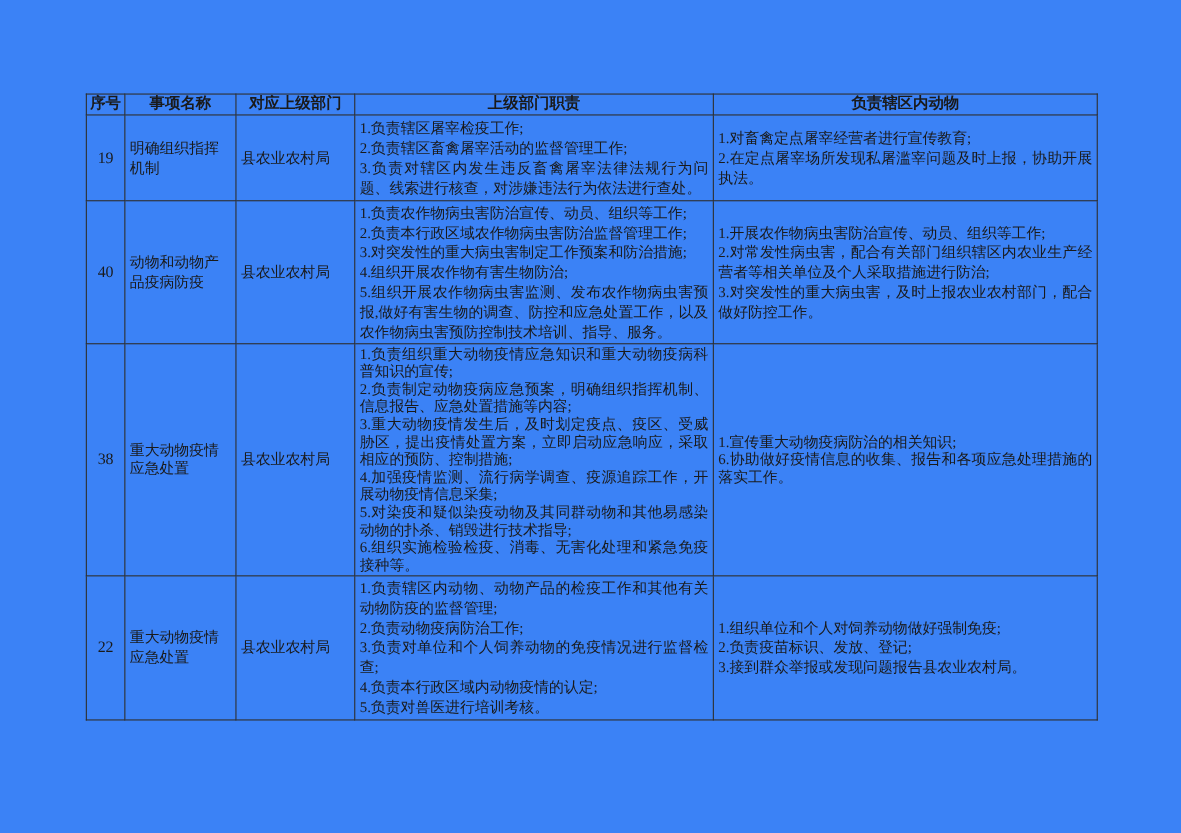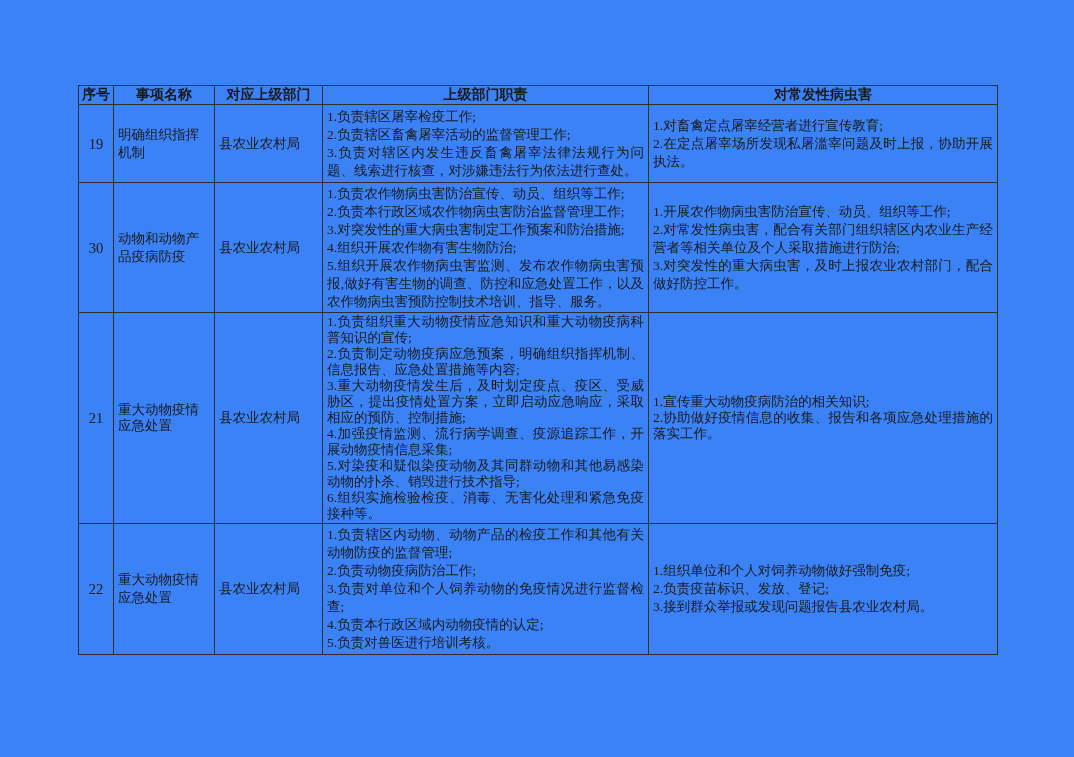--- a/index.html
+++ b/index.html
@@ -87,59 +87,59 @@
         <col class="c2">
         <col class="c3">
         <col class="c4">
     </colgroup>
     <thead>
       <tr>
         <th>序号</th>
         <th>事项名称</th>
         <th>对应上级部门</th>
         <th>上级部门职责</th>
-        <th>对常发性病虫害</th>
+        <th>负责辖区内动物</th>
       </tr>
     </thead>
     <tbody>
       <tr class="rh19">
         <td class="no">19</td>
         <td class="name">明确组织指挥机制</td>
         <td class="dept">县农业农村局</td>
         <td class="duty">1.负责辖区屠宰检疫工作;
 2.负责辖区畜禽屠宰活动的监督管理工作;
 3.负责对辖区内发生违反畜禽屠宰法律法规行为问题、线索进行核查，对涉嫌违法行为依法进行查处。</td>
         <td class="coop">1.对畜禽定点屠宰经营者进行宣传教育;
 2.在定点屠宰场所发现私屠滥宰问题及时上报，协助开展执法。</td>
       </tr>
       <tr class="rh20">
-        <td class="no">30</td>
+        <td class="no">40</td>
         <td class="name">动物和动物产品疫病防疫</td>
         <td class="dept">县农业农村局</td>
         <td class="duty">1.负责农作物病虫害防治宣传、动员、组织等工作;
 2.负责本行政区域农作物病虫害防治监督管理工作;
 3.对突发性的重大病虫害制定工作预案和防治措施;
 4.组织开展农作物有害生物防治;
 5.组织开展农作物病虫害监测、发布农作物病虫害预报,做好有害生物的调查、防控和应急处置工作，以及农作物病虫害预防控制技术培训、指导、服务。</td>
         <td class="coop">1.开展农作物病虫害防治宣传、动员、组织等工作;
 2.对常发性病虫害，配合有关部门组织辖区内农业生产经营者等相关单位及个人采取措施进行防治;
 3.对突发性的重大病虫害，及时上报农业农村部门，配合做好防控工作。</td>
       </tr>
       <tr class="rh21 lh16">
-        <td class="no">21</td>
+        <td class="no">38</td>
         <td class="name">重大动物疫情应急处置</td>
         <td class="dept">县农业农村局</td>
         <td class="duty">1.负责组织重大动物疫情应急知识和重大动物疫病科普知识的宣传;
 2.负责制定动物疫病应急预案，明确组织指挥机制、信息报告、应急处置措施等内容;
 3.重大动物疫情发生后，及时划定疫点、疫区、受威胁区，提出疫情处置方案，立即启动应急响应，采取相应的预防、控制措施;
 4.加强疫情监测、流行病学调查、疫源追踪工作，开展动物疫情信息采集;
 5.对染疫和疑似染疫动物及其同群动物和其他易感染动物的扑杀、销毁进行技术指导;
 6.组织实施检验检疫、消毒、无害化处理和紧急免疫接种等。</td>
         <td class="coop">1.宣传重大动物疫病防治的相关知识;
-2.协助做好疫情信息的收集、报告和各项应急处理措施的落实工作。</td>
+6.协助做好疫情信息的收集、报告和各项应急处理措施的落实工作。</td>
       </tr>
       <tr class="rh22">
         <td class="no">22</td>
         <td class="name">重大动物疫情应急处置</td>
         <td class="dept">县农业农村局</td>
         <td class="duty">1.负责辖区内动物、动物产品的检疫工作和其他有关动物防疫的监督管理;
 2.负责动物疫病防治工作;
 3.负责对单位和个人饲养动物的免疫情况进行监督检查;
 4.负责本行政区域内动物疫情的认定;
 5.负责对兽医进行培训考核。</td>

